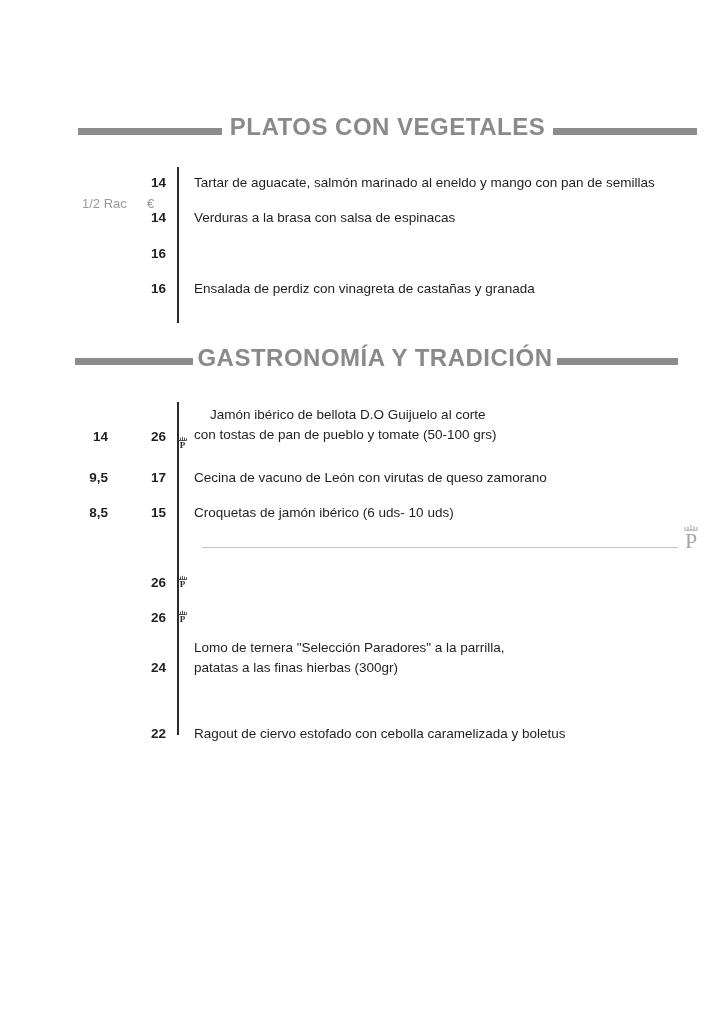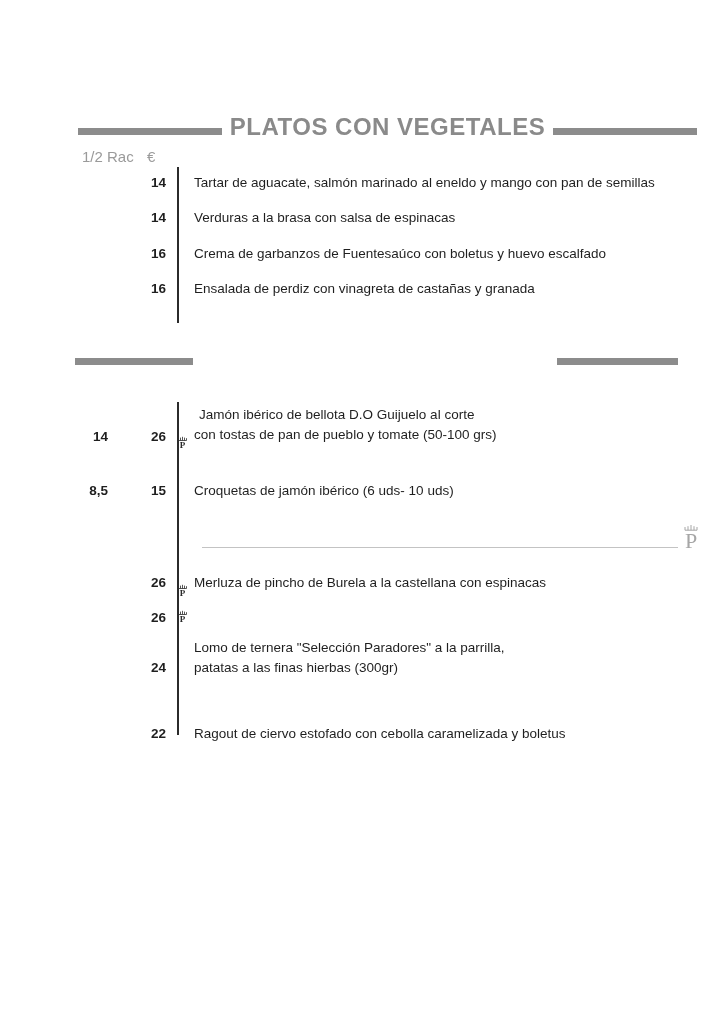--- a/index.html
+++ b/index.html
@@ -14,21 +14,21 @@
   }
   .hbar{
     position:absolute;height:7px;background:#8c8c8c;
   }
   .sec-title{
     position:absolute;
     font-size:24px;font-weight:bold;letter-spacing:0.5px;
     color:#8a8a8a;text-align:center;white-space:nowrap;
   }
   .colhdr{
-    position:absolute;font-size:15px;color:#9a9a9a;white-space:nowrap;
+    position:absolute;font-size:13px;color:#9a9a9a;white-space:nowrap;margin-top:48px;
   }
   .vline{
     position:absolute;width:2px;background:#2b2b2b;
   }
   .row{
     position:absolute;left:60px;width:634px;
     display:flex;align-items:flex-start;
     font-size:13.5px;line-height:20px;color:#1f1f1f;
   }
   .pcol1{width:48px;text-align:right;font-weight:bold;flex:none;}
@@ -77,52 +77,57 @@
     <div class="txt">Tartar de aguacate, salmón marinado al eneldo y mango con pan de semillas</div>
   </div>
   <div class="row" style="top:208px">
     <div class="pcol1"></div>
     <div class="pcol2">14</div>
     <div class="txt">Verduras a la brasa con salsa de espinacas</div>
   </div>
   <div class="row" style="top:244px">
     <div class="pcol1"></div>
     <div class="pcol2">16</div>
-    <div class="txt">Crema de garbanzos de Fuentesaúco con boletus y huevo escalfado</div>
   </div>
   <div class="row" style="top:279px">
     <div class="pcol1"></div>
     <div class="pcol2">16</div>
     <div class="txt">Ensalada de perdiz con vinagreta de castañas y granada</div>
   </div>
 
   <div class="hbar" style="left:75px;top:358px;width:118px"></div>
+  <div class="sec-title" style="left:193px;top:344px;width:364px">GASTRONOMÍA Y TRADICIÓN</div>
   <div class="hbar" style="left:557px;top:358px;width:121px"></div>
 
   <div class="vline" style="left:177px;top:402px;height:333px"></div>
 
   <div class="row align-end" style="top:405px">
     <div class="pcol1">14</div>
     <div class="pcol2">26</div>
     <div style="margin-left:10px">
-      <div style="margin-left:23px">Jamón ibérico de bellota D.O Guijuelo al corte</div>
+      <div style="margin-left:34px">Jamón ibérico de bellota D.O Guijuelo al corte</div>
       <div class="txt-icon" style="margin-left:0">
         <span class="plogo">
           <svg width="11" height="5" viewBox="0 0 11 5">
               <path d="M1.5 4.5h8M1.5 4.5V2.2M5.5 4.5V.8M9.5 4.5V2.2M3.5 4.5V1.6M7.5 4.5V1.6" stroke="#2b2b2b" stroke-width="0.8" fill="none"></path>
             </svg>
           <span class="plogo-p">P</span>
         </span>
         <span>con tostas de pan de pueblo y tomate (50-100 grs)</span>
       </div>
     </div>
   </div>
 
+  <div class="row" style="top:468px">
+    <div class="pcol1">9,5</div>
+    <div class="pcol2">17</div>
+    <div class="txt">Cecina de vacuno de León con virutas de queso zamorano</div>
+  </div>
 
-  <div class="row" style="top:481px">
+  <div class="row" style="top:503px">
     <div class="pcol1">8,5</div>
     <div class="pcol2">15</div>
     <div class="txt">Croquetas de jamón ibérico (6 uds- 10 uds)</div>
   </div>
 
   <div class="divider" style="left:202px;top:547px;width:476px"></div>
   <div class="watermark" style="left:678px;top:524px">
     <svg width="16" height="7" viewBox="0 0 16 7">
         <path d="M2 6.2h12M2 6.2V3M8 6.2V1M14 6.2V3M5 6.2V2.2M11 6.2V2.2" stroke="#a6a6a6" stroke-width="1" fill="none"></path>
       </svg>
@@ -132,21 +137,20 @@
   <div class="row" style="top:573px">
     <div class="pcol1"></div>
     <div class="pcol2">26</div>
     <div class="txt-icon">
       <span class="plogo">
         <svg width="11" height="5" viewBox="0 0 11 5">
             <path d="M1.5 4.5h8M1.5 4.5V2.2M5.5 4.5V.8M9.5 4.5V2.2M3.5 4.5V1.6M7.5 4.5V1.6" stroke="#2b2b2b" stroke-width="0.8" fill="none"></path>
           </svg>
         <span class="plogo-p">P</span>
       </span>
-      <span>Merluza de pincho de Burela a la castellana con espinacas</span>
     </div>
   </div>
 
   <div class="row" style="top:608px">
     <div class="pcol1"></div>
     <div class="pcol2">26</div>
     <div class="txt-icon">
       <span class="plogo">
         <svg width="11" height="5" viewBox="0 0 11 5">
             <path d="M1.5 4.5h8M1.5 4.5V2.2M5.5 4.5V.8M9.5 4.5V2.2M3.5 4.5V1.6M7.5 4.5V1.6" stroke="#2b2b2b" stroke-width="0.8" fill="none"></path>

